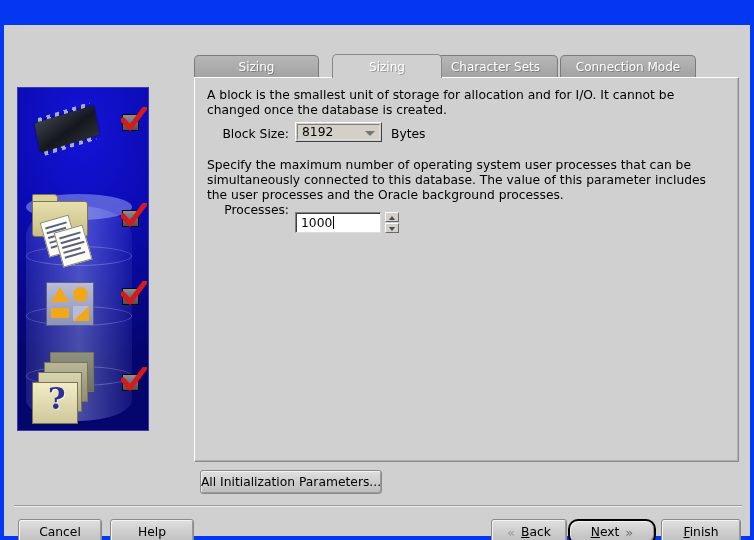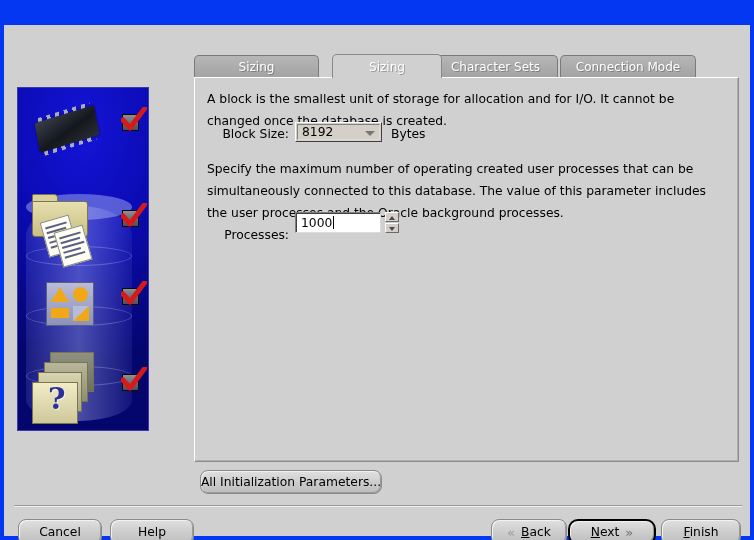--- a/index.html
+++ b/index.html
@@ -285,33 +285,33 @@
     border-right-color: #8c8c8c;
     border-bottom-color: #8c8c8c;
     box-shadow: inset -1px -1px 0 #b0b0b0;
   }
   .para {
     position: absolute;
     left: 12px;
     width: 512px;
     font-size: 12.3px;
     color: #000000;
-    line-height: 22px;
+    line-height: 15px;
   }
   #para1 { top: 10px; }
   #para2 { top: 80px; }
 
   .field-label {
     position: absolute;
     font-size: 12.3px;
     color: #000000;
     text-align: right;
   }
   #blocksize-label { left: 12px; top: 49px; width: 82px; }
-  #processes-label { left: 12px; top: 150px; width: 82px; }
+  #processes-label { left: 12px; top: 125px; width: 82px; }
 
   
   #blocksize-combo {
     position: absolute;
     left: 100px; top: 44px;
     width: 87px; height: 20px;
     background: #d4d0c8;
     border: 1px solid #ffffff;
     border-right-color: #404040;
     border-bottom-color: #404040;
@@ -396,21 +396,21 @@
     border-right: 3px solid transparent;
   }
   .spin-btn.up .ar { border-bottom: 4px solid #4a4a4a; }
   .spin-btn.down .ar { border-top: 4px solid #4a4a4a; }
 
   
   .obtn {
     position: absolute;
     background: linear-gradient(to bottom, #e0e0e0 0%, #cfcfcf 45%, #bdbdbd 100%);
     border: 1px solid #8a8a8a;
-    border-radius: 8px;
+    border-radius: 3px;
     font-size: 12.3px;
     color: #000000;
     display: flex;
     align-items: center;
     justify-content: center;
     cursor: pointer;
     box-shadow: inset 1px 1px 0 #f2f2f2, inset -1px -1px 0 #9a9a9a;
     white-space: nowrap;
   }
   .obtn .mn { text-decoration: underline; }
@@ -550,21 +550,21 @@
       <div class="field-label" id="blocksize-label">Block Size:</div>
 
       <div id="blocksize-combo">
         <div class="inner"></div>
         <span id="blocksize-value">8192</span>
         <span id="blocksize-arrow"></span>
       </div>
 
       <div id="bytes-label">Bytes</div>
 
-      <div class="para" id="para2">Specify the maximum number of operating created user processes that can be simultaneously connected to this database. The value of this parameter includes the user processes and the Oracle background processes.</div>
+      <div class="para" id="para2">Specify the maximum number of operating system user processes that can be simultaneously connected to this database. The value of this parameter includes the user processes and the Oracle background processes.</div>
 
       <div class="field-label" id="processes-label">Processes:</div>
 
       <div id="processes-spinner">
         <span id="processes-value">1000</span>
         <span id="processes-caret"></span>
       </div>
       <div id="spin-buttons">
         <div class="spin-btn up">
             <span class="ar"></span>

